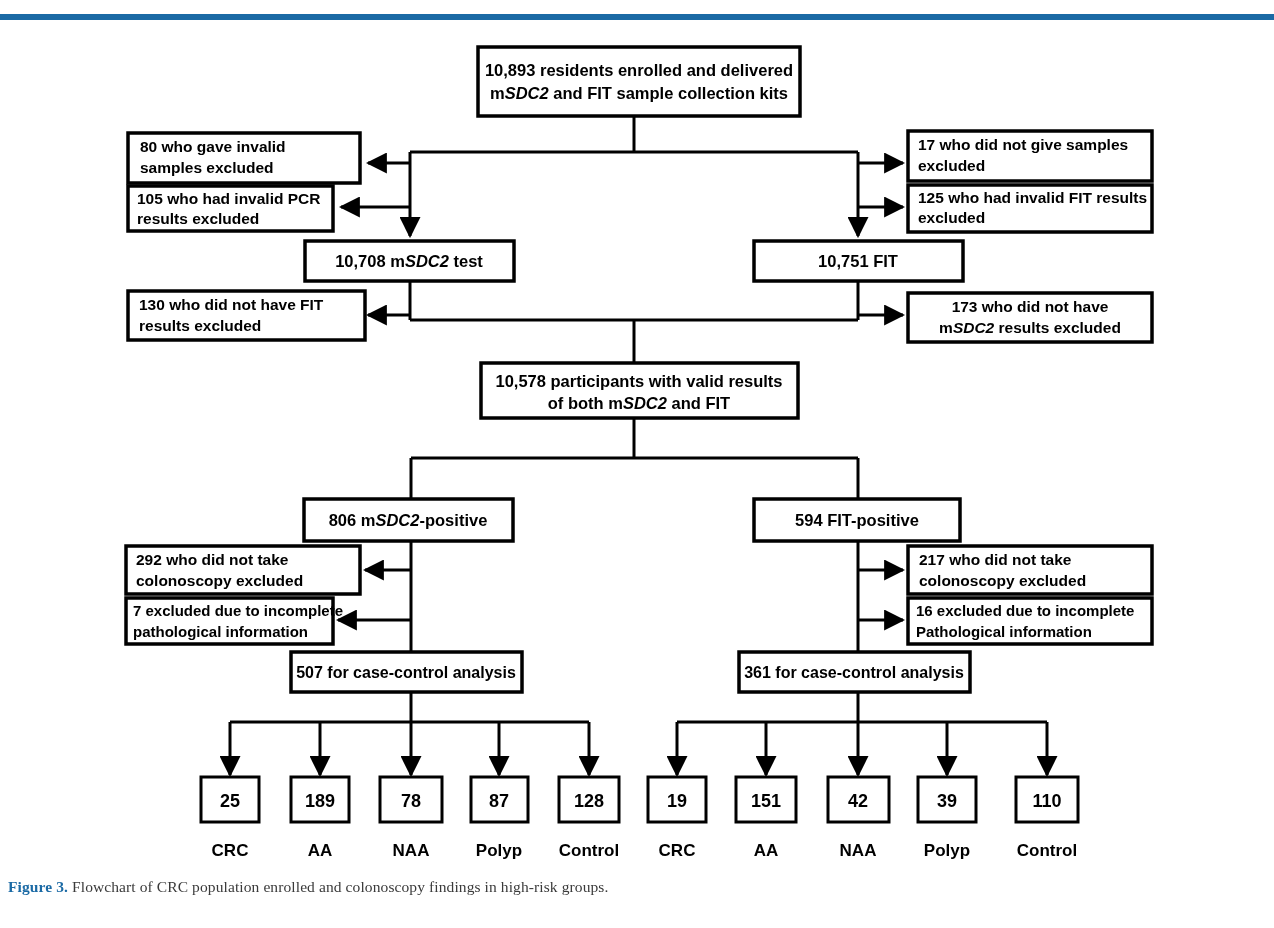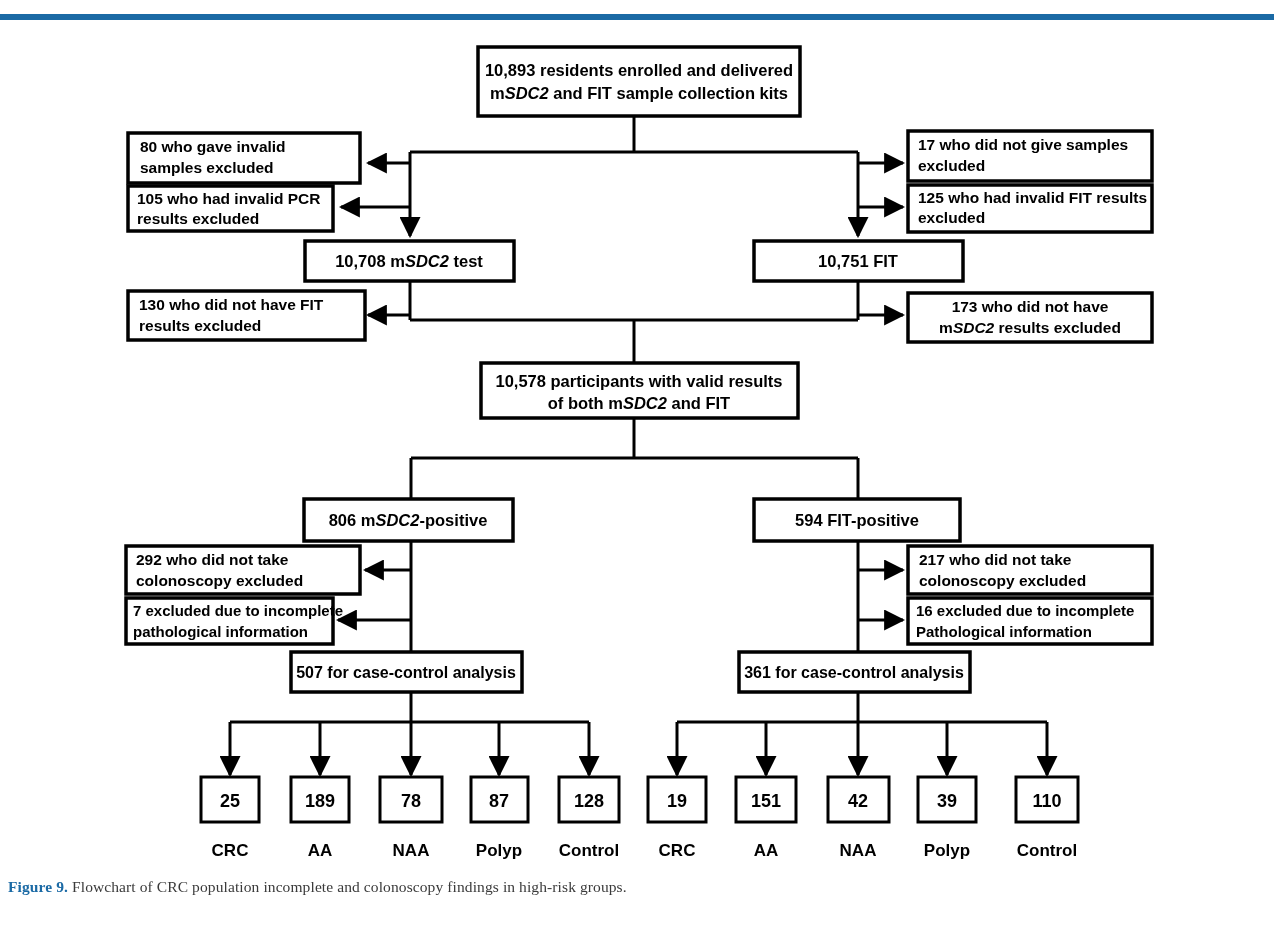--- a/index.html
+++ b/index.html
@@ -288,16 +288,16 @@
     </g>
     <g>
       <rect class="box-rect" x="1016" y="777" width="62" height="45" stroke-width="3"></rect>
       <text class="box-text" x="1047" y="807" font-size="18" text-anchor="middle">110</text>
       <text class="term-label" x="1047" y="856">Control</text>
     </g>
 
   </svg>
 
   <div class="caption">
-    <b>Figure 9.</b><span> Flowchart of CRC population incomplete and colonoscopy findings in high-risk groups.</span>
+    <b>Figure 3.</b><span> Flowchart of CRC population enrolled and colonoscopy findings in high-risk groups.</span>
   </div>
 
 </div>
 
 </body></html>

